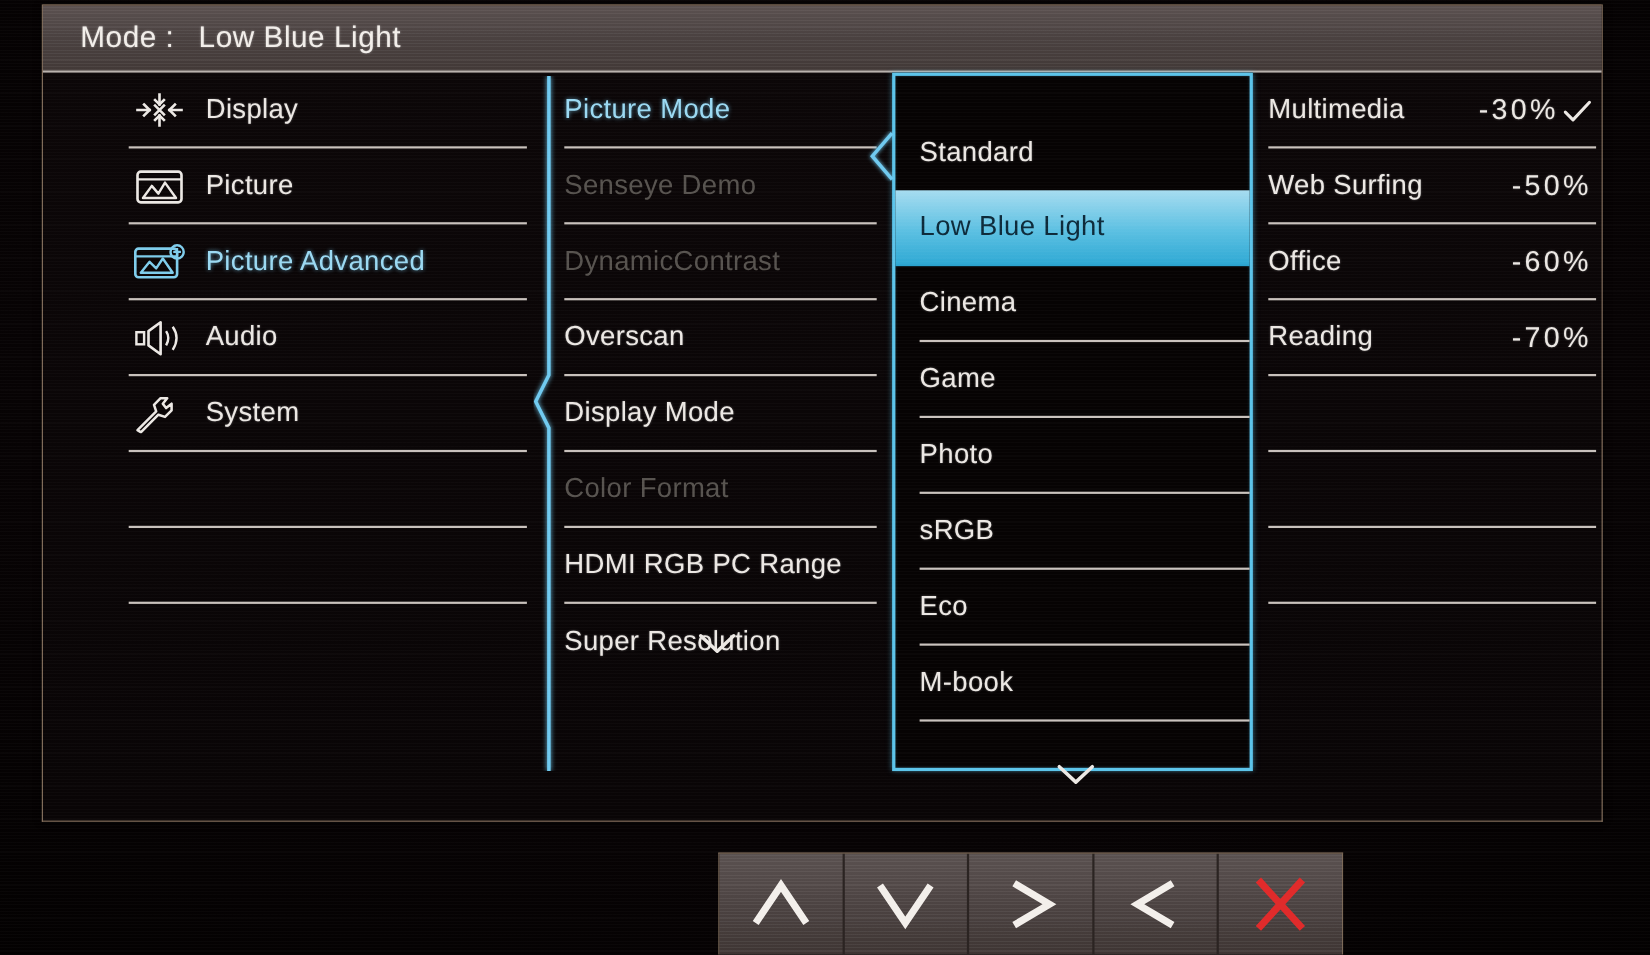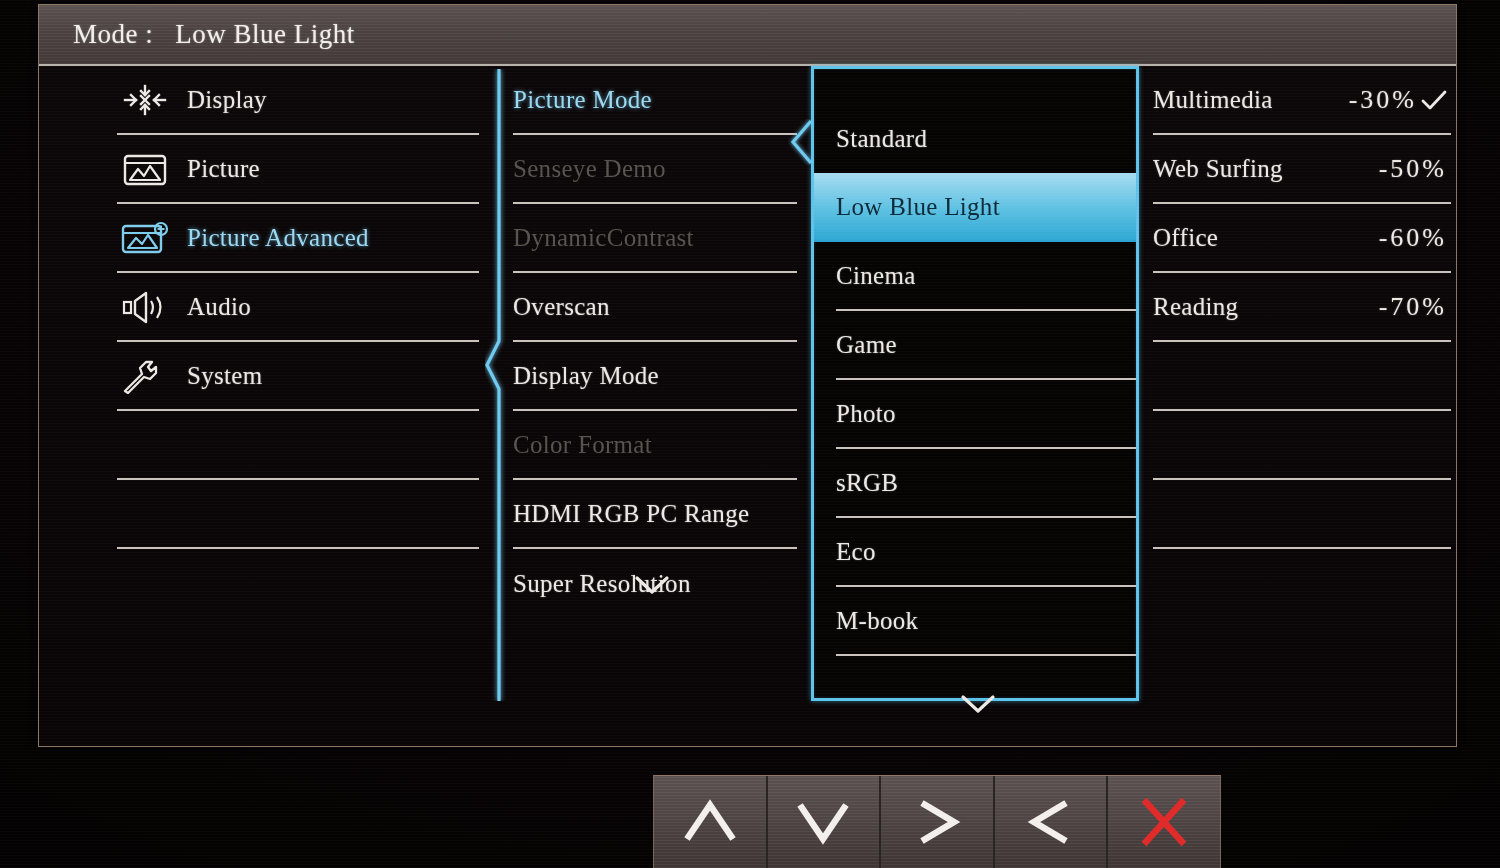--- a/index.html
+++ b/index.html
@@ -11,21 +11,20 @@
     font-family: "Liberation Sans", sans-serif;
     overflow: hidden;
   }
 
   #screen {
     position: relative;
     width: 1500px;
     height: 868px;
     background:
       radial-gradient(ellipse 1200px 700px at 50% 40%, #0d0608 0%, #070304 60%, #030101 100%);
-    font-family: Liberation Serif, serif;
   }
 
   
   #osd-panel {
     position: absolute;
     left: 38px;
     top: 4px;
     width: 1419px;
     height: 743px;
     background: linear-gradient(180deg, #0c0708 0%, #090506 100%);

